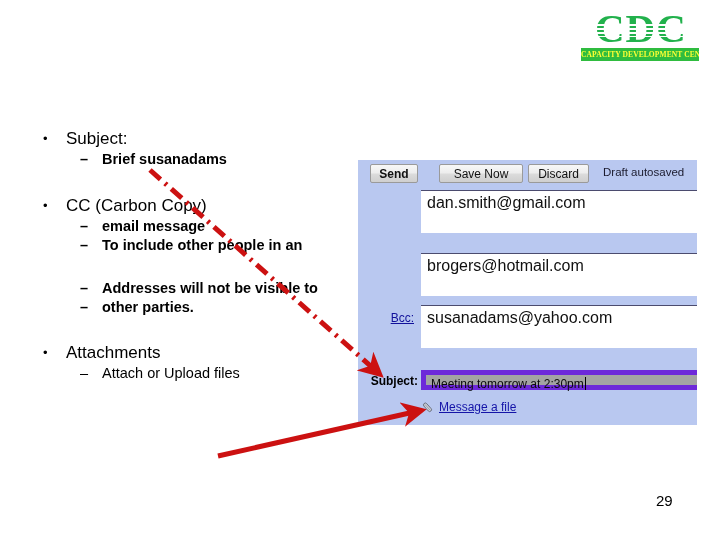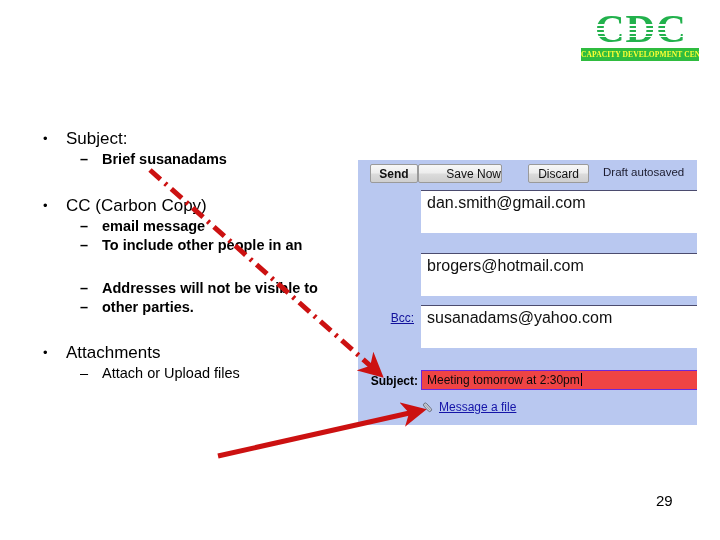--- a/index.html
+++ b/index.html
@@ -158,21 +158,21 @@
     line-height: 18px;
     text-align: center;
     font-size: 12px;
     color: #111111;
     background: linear-gradient(to bottom, #f7f7f7 0%, #ededed 48%, #dcdcdc 52%, #cfcfcf 100%);
     border: 1px solid #9a9a9a;
     border-radius: 2px;
     box-sizing: border-box;
   }
   #btn-send   { left: 12px;  width: 48px; font-weight: bold; }
-  #btn-save   { left: 60px;  width: 84px; text-align: right; }
+  #btn-save   { left: 81px;  width: 84px; }
   #btn-discard{ left: 170px; width: 61px; }
   #autosaved {
     position: absolute;
     left: 245px;
     top: 6px;
     font-size: 11.5px;
     color: #1b1b2e;
     white-space: nowrap;
   }
 
@@ -223,22 +223,22 @@
 
   
   #row-subject { top: 210px; height: 24px; }
   #row-subject .flabel { top: 4px; left: -2px; width: 62px; font-size: 12px; }
   #subject-box {
     position: absolute;
     left: 63px;
     top: 0px;
     width: 282px;
     height: 20px;
-    background: #ef4444;
-    border: 1px solid #6d28d9;
+    background: #a3a3a3;
+    border: 5px solid #6d28d9;
     box-sizing: border-box;
   }
   #subject-val {
     position: absolute;
     left: 5px;
     top: 2px;
     font-size: 12px;
     color: #0b0b0b;
     white-space: nowrap;
   }

